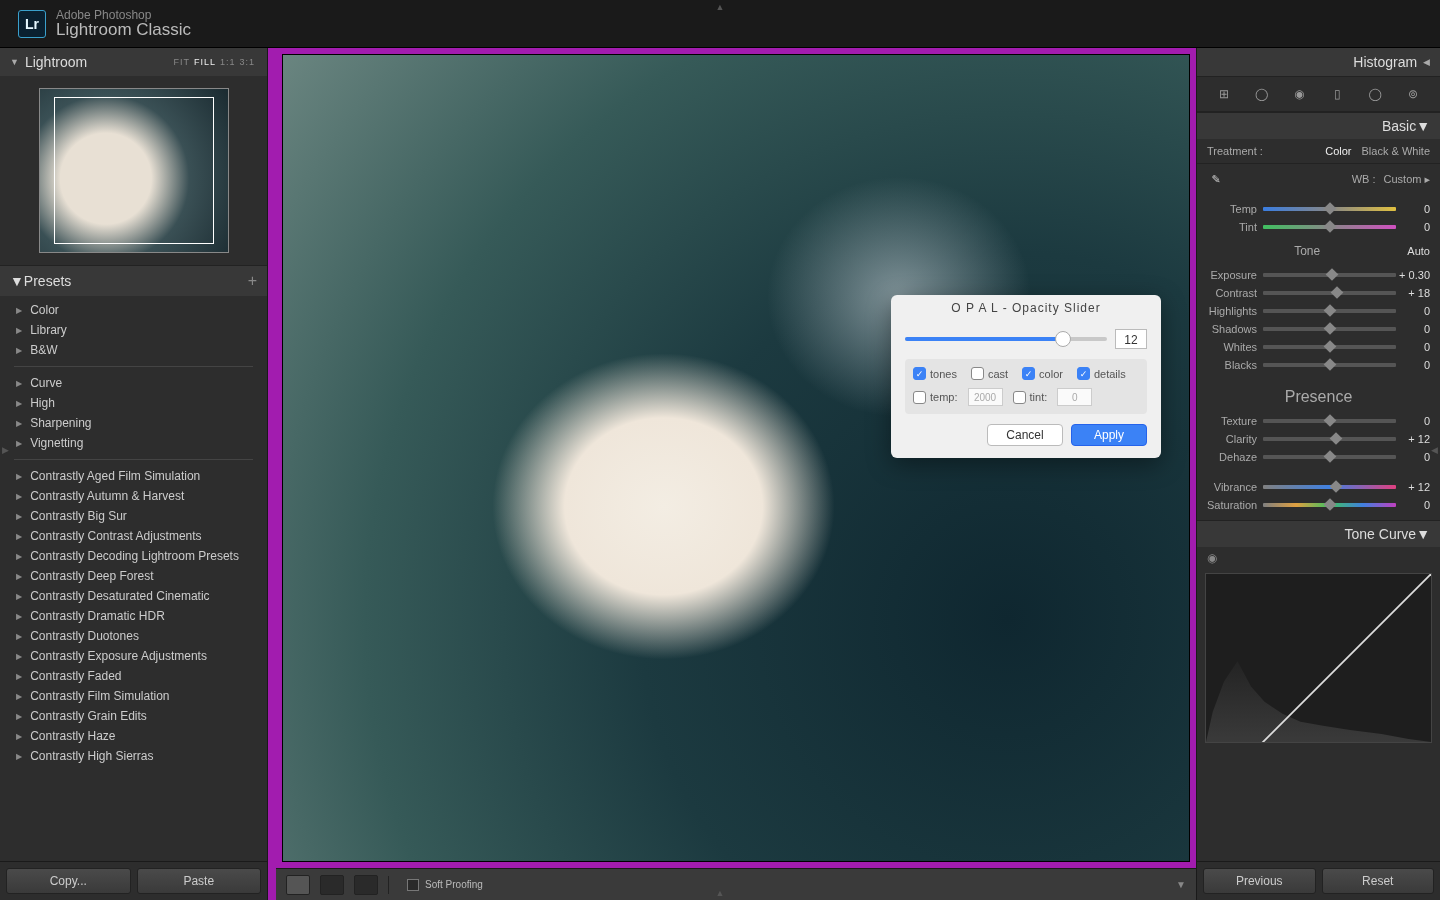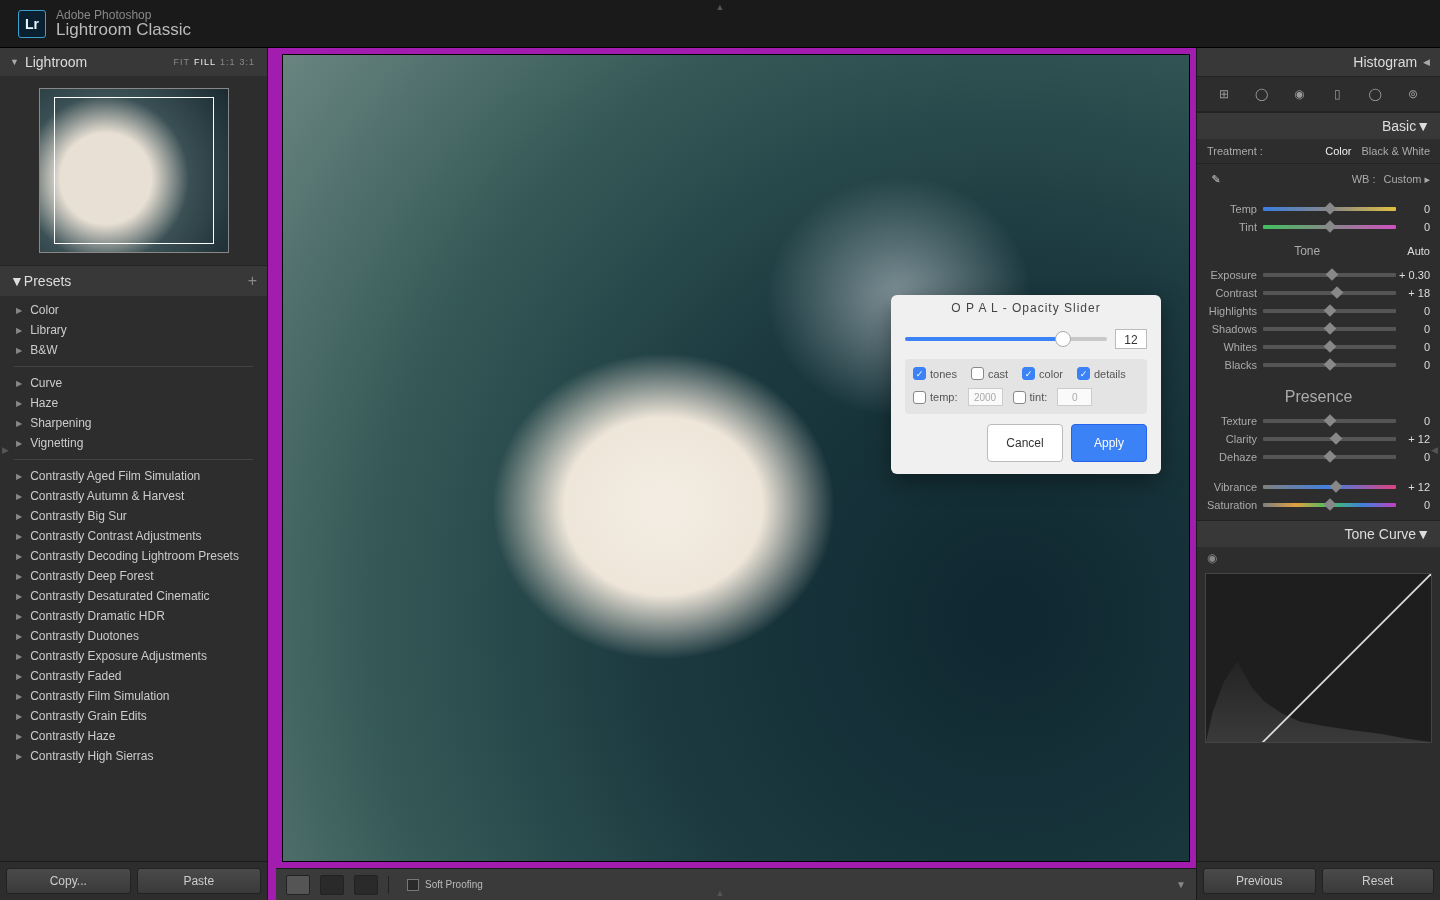--- a/index.html
+++ b/index.html
@@ -62,21 +62,21 @@
 .slider-track { flex:1; height:4px; background:#c8c8c8; border-radius:2px; position:relative; }
 .slider-fill { position:absolute; left:0; top:0; height:100%; background:#3b82f6; border-radius:2px; }
 .slider-thumb-ui { position:absolute; top:-6px; width:16px; height:16px; background:#fff; border:1px solid #aaa; border-radius:50%; transform:translateX(-50%); }
 .slider-val { width:32px; height:20px; border:1px solid #bbb; text-align:center; line-height:20px; background:#fff; font-size:12px; }
 .check-grid { background:#e4e4e4; border-radius:4px; padding:8px; display:flex; flex-wrap:wrap; gap:8px 14px; margin-bottom:10px; }
 .check-item { display:flex; align-items:center; gap:4px; font-size:11px; color:#555; }
 .chkbox { width:13px; height:13px; border:1px solid #888; border-radius:3px; background:#fff; display:flex; align-items:center; justify-content:center; font-size:9px; color:#fff; }
 .chkbox.checked { background:#3b82f6; border-color:#3b82f6; }
 .num-field { width:35px; height:18px; border:1px solid #ccc; background:#fafafa; text-align:center; font-size:10px; color:#aaa; line-height:18px; }
 .dialog-buttons { display:flex; justify-content:flex-end; gap:8px; }
-.dialog-buttons button { width:76px; height:38px; border-radius:4px; font-size:12px; cursor:pointer; }
+.dialog-buttons button { width:76px; height:22px; border-radius:4px; font-size:12px; cursor:pointer; }
 .btn-cancel { background:#fff; border:1px solid #bbb; color:#333; }
 .btn-apply { background:#3b82f6; border:1px solid #2563eb; color:#fff; }
 
 
 .right { width:244px; background:#2d2d2d; display:flex; flex-direction:column; border-left:1px solid #1a1a1a; }
 .r-head { display:flex; align-items:center; justify-content:flex-end; padding:6px 10px; background:#383838; font-size:14px; color:#ddd; }
 .r-head .tri { margin-left:6px; font-size:9px; color:#aaa; }
 .tool-row { display:flex; justify-content:space-around; padding:6px 8px; border-top:1px solid #222; border-bottom:1px solid #222; }
 .tool-ic { width:22px; height:22px; display:flex; align-items:center; justify-content:center; color:#999; cursor:pointer; }
 .section-head { display:flex; align-items:center; justify-content:flex-end; padding:5px 10px; background:#383838; font-size:14px; color:#ddd; border-top:1px solid #222; }
@@ -157,21 +157,21 @@
             <span class="caret">▶</span>
             <span>B&amp;W</span>
           </div>
           <div class="preset-divider"></div>
           <div class="preset-item">
             <span class="caret">▶</span>
             <span>Curve</span>
           </div>
           <div class="preset-item">
             <span class="caret">▶</span>
-            <span>Haze</span>
+            <span>High</span>
           </div>
           <div class="preset-item">
             <span class="caret">▶</span>
             <span>Sharpening</span>
           </div>
           <div class="preset-item">
             <span class="caret">▶</span>
             <span>Vignetting</span>
           </div>
           <div class="preset-divider"></div>

